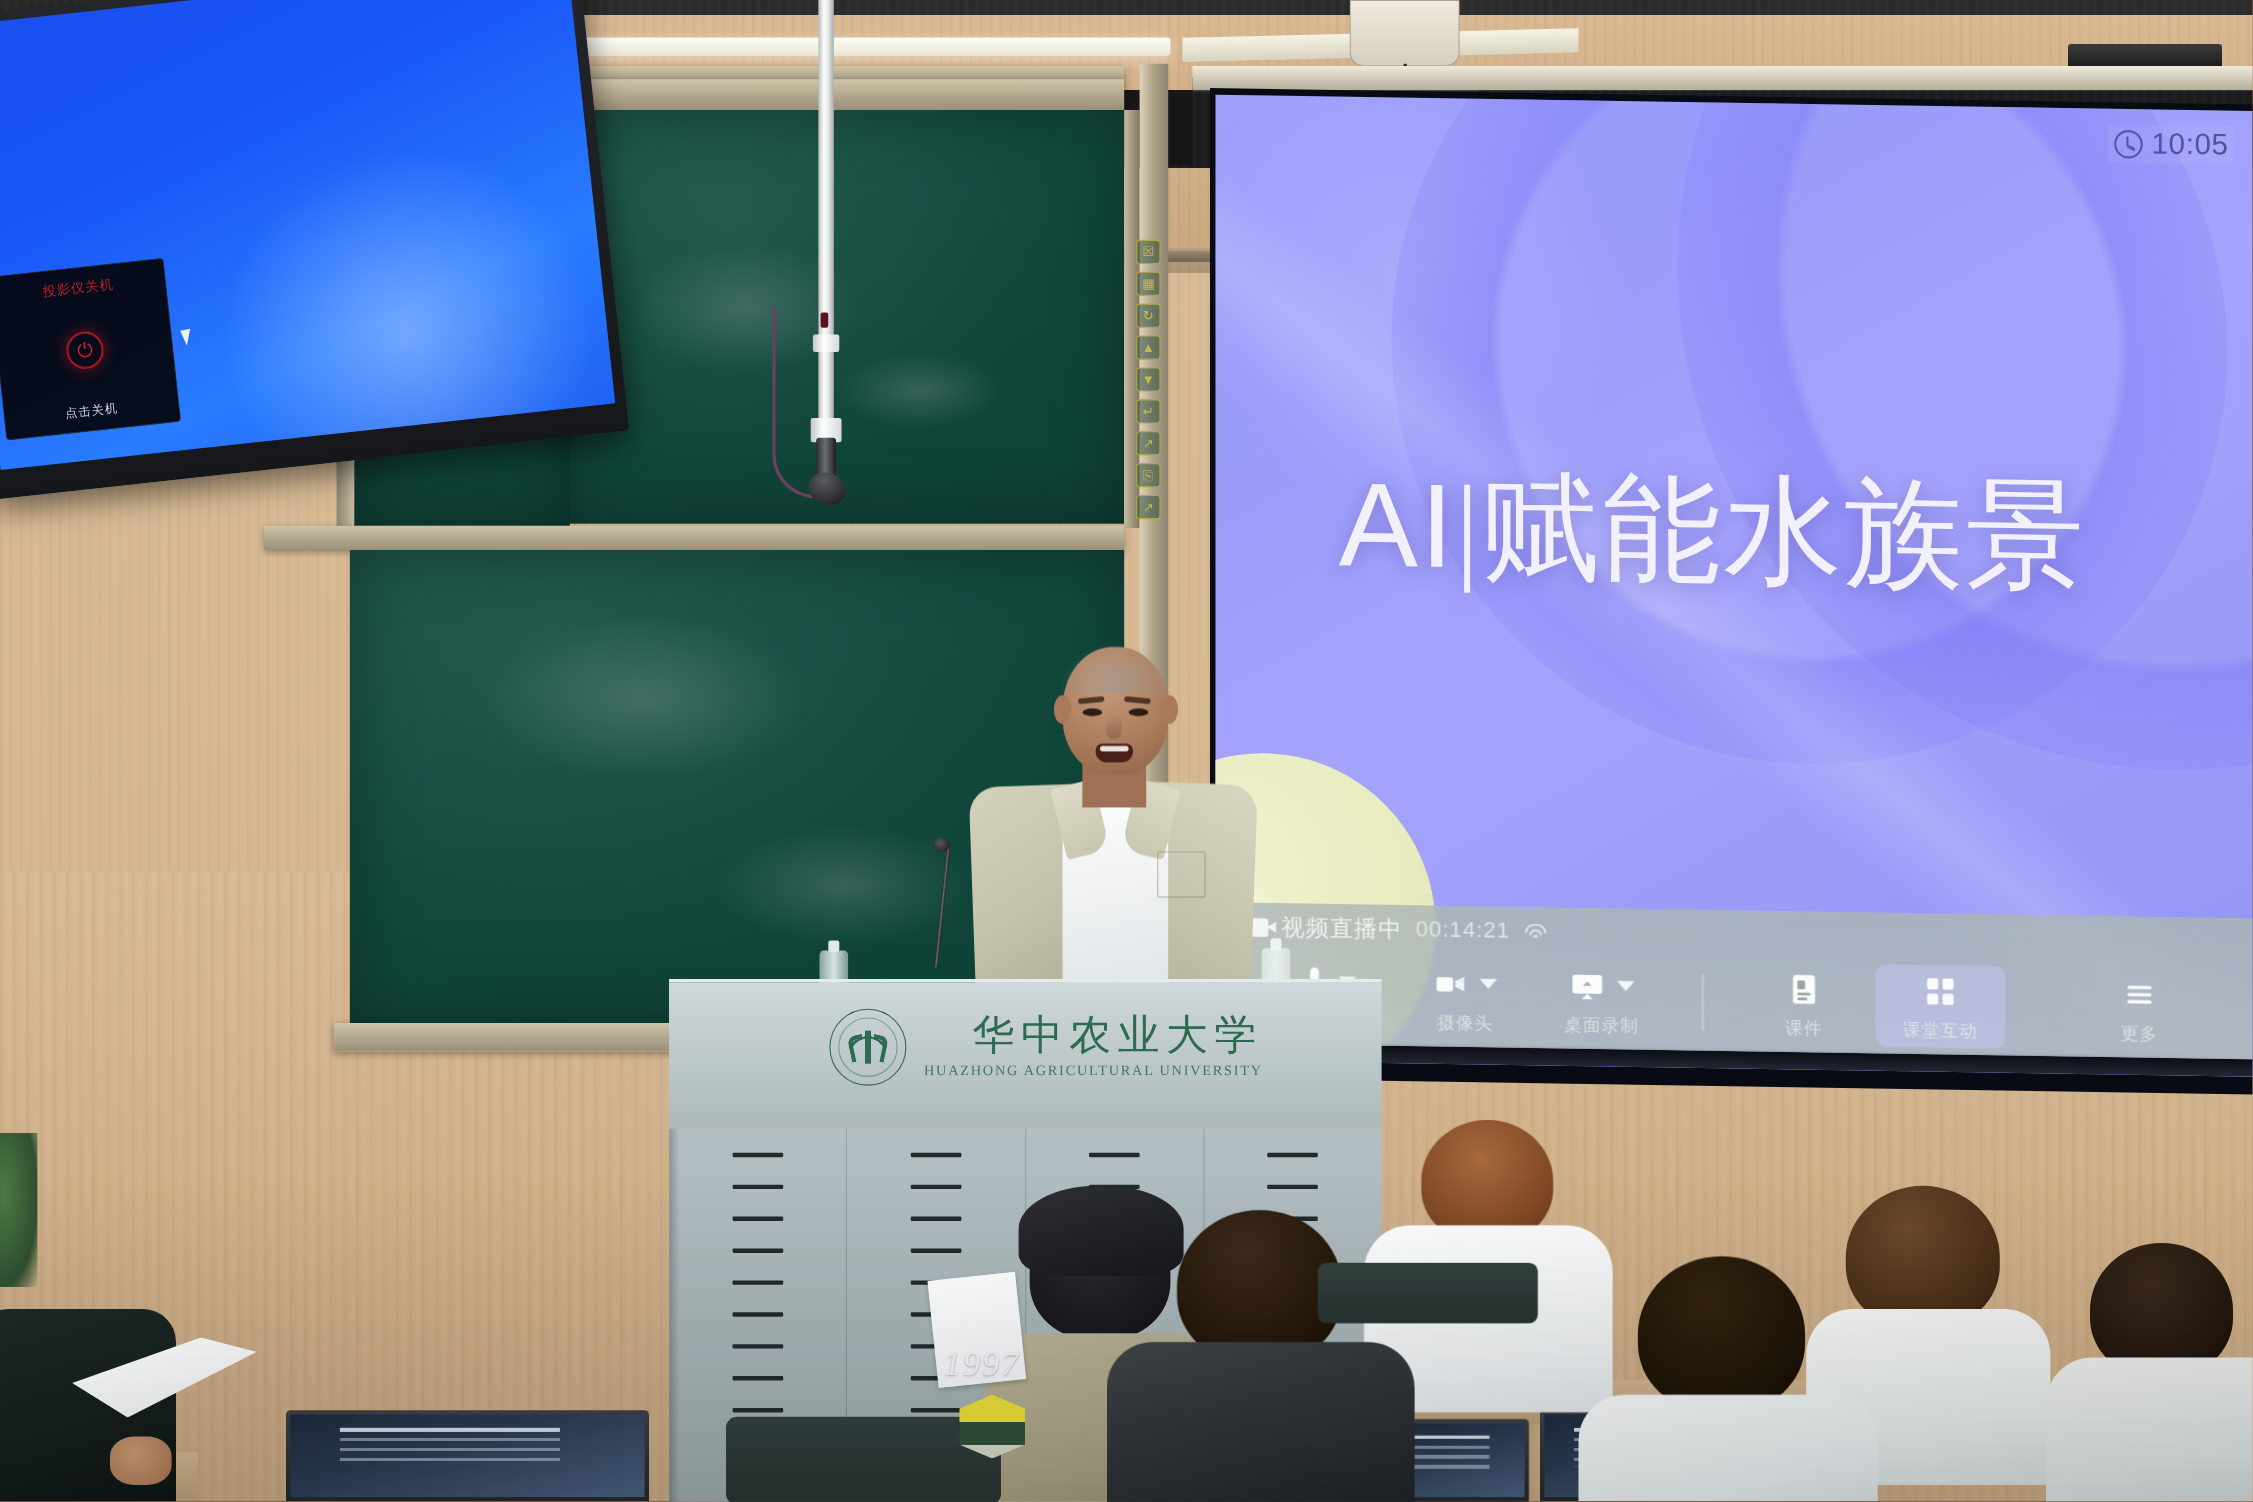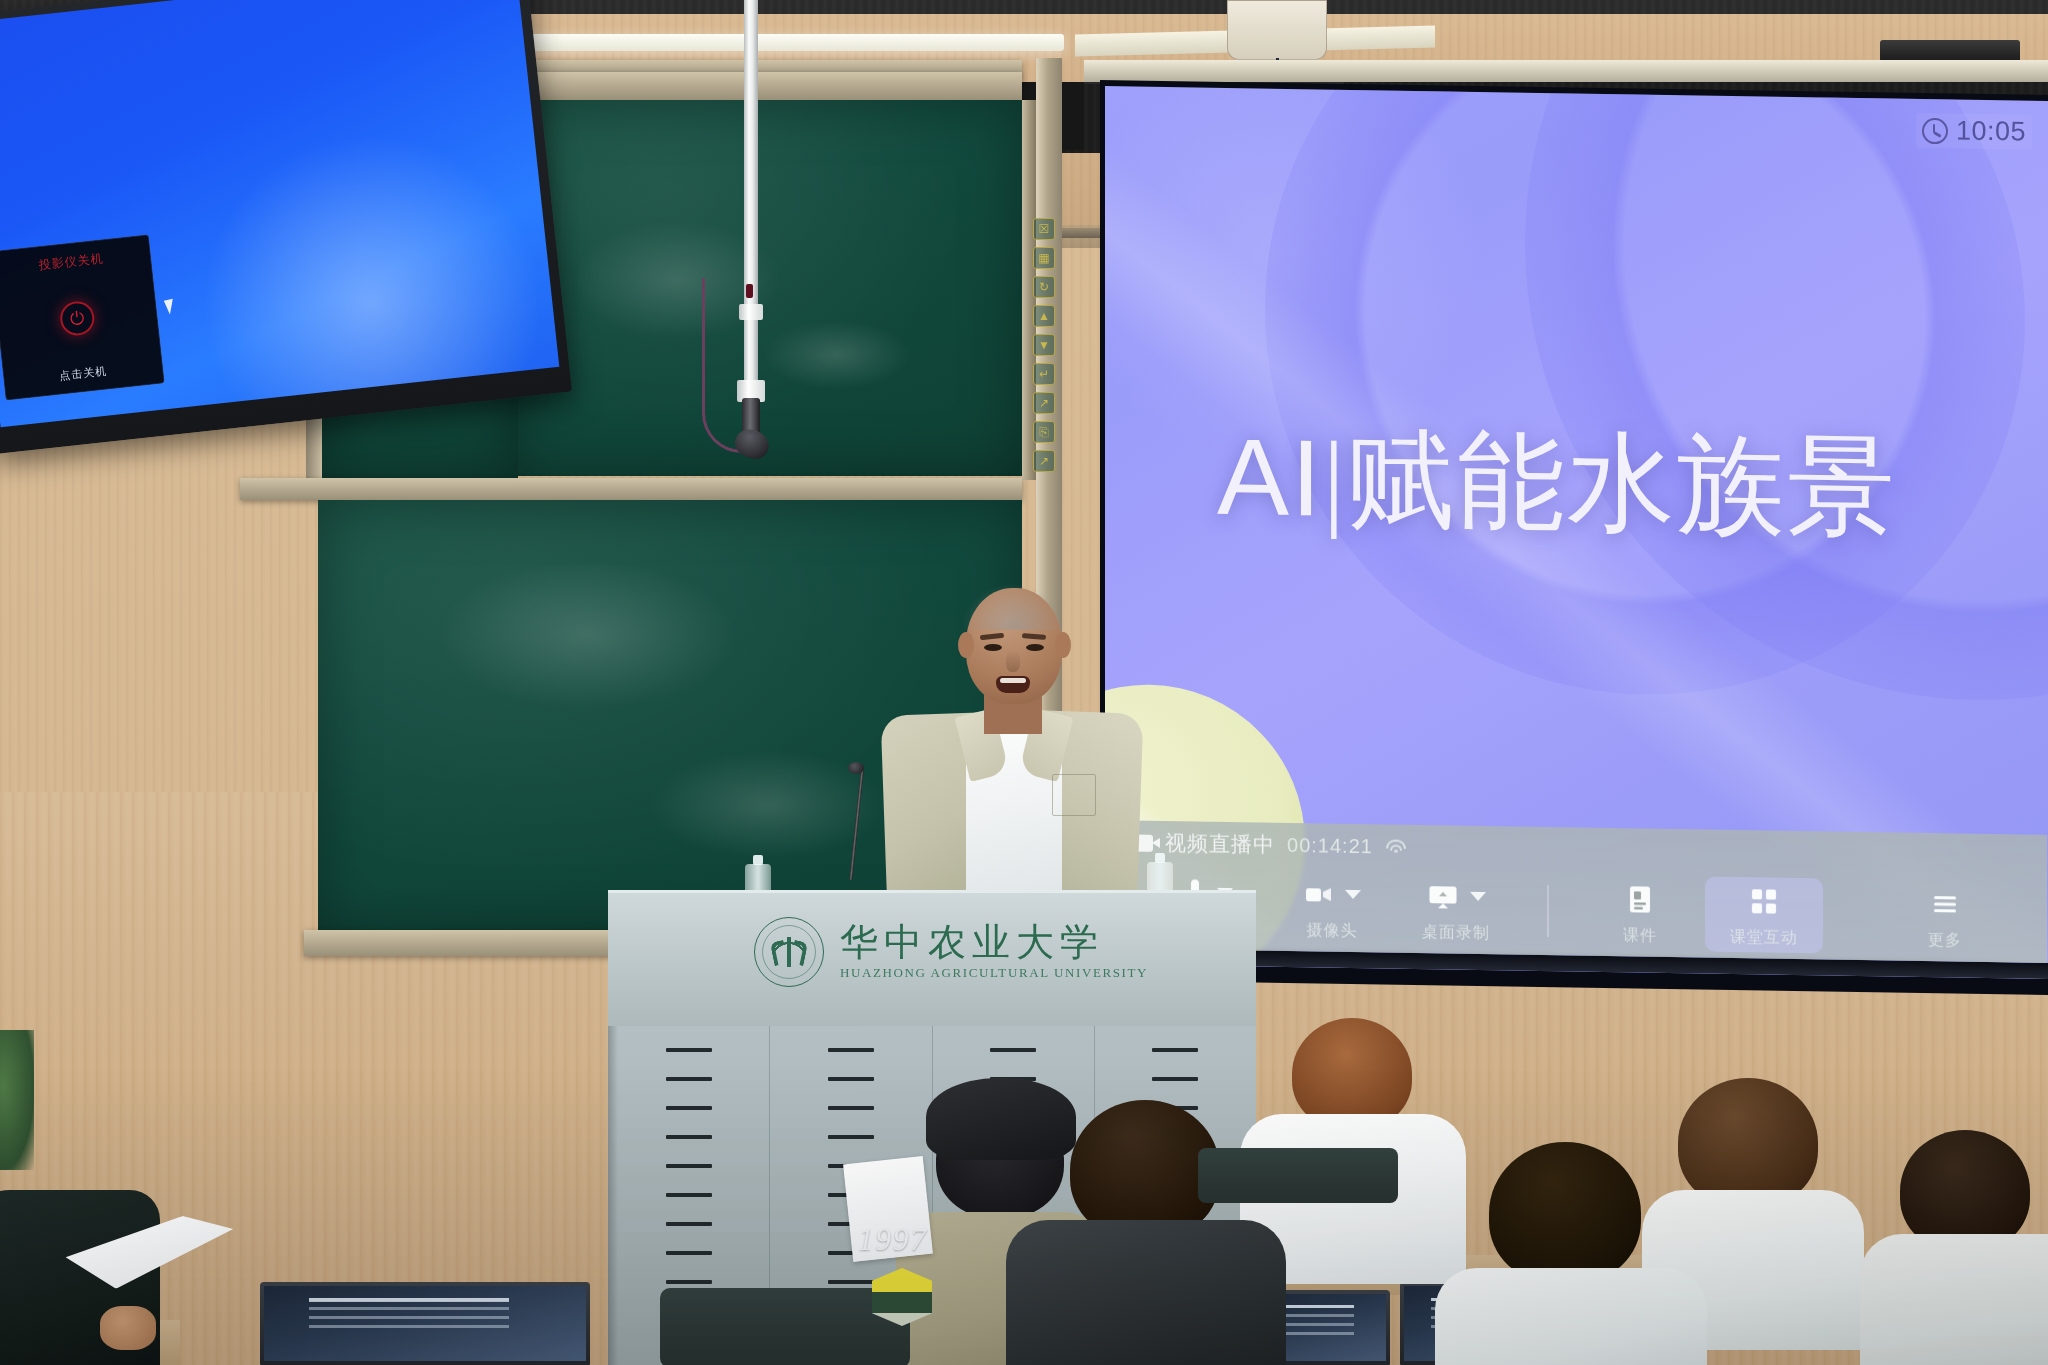--- a/index.html
+++ b/index.html
@@ -381,20 +381,21 @@
 
   
   .podium {
     position:absolute; left:608px; top:890px; width:648px; height:475px;
     z-index:14;
   }
   .podium-top {
     position:absolute; left:0; top:0; width:100%; height:136px;
     background:linear-gradient(180deg,#cfd8da,#bcc7c9 55%,#aeb9bb);
     border-top:3px solid #e4ebec;
+    text-align:right;
   }
   .podium-logo {
     position:absolute; left:146px; top:24px;
     display:flex; align-items:center; gap:16px;
   }
   .crest {
     width:70px; height:70px; border-radius:50%;
     border:1.6px solid #2f6b52; position:relative;
     display:flex; align-items:center; justify-content:center;
   }

